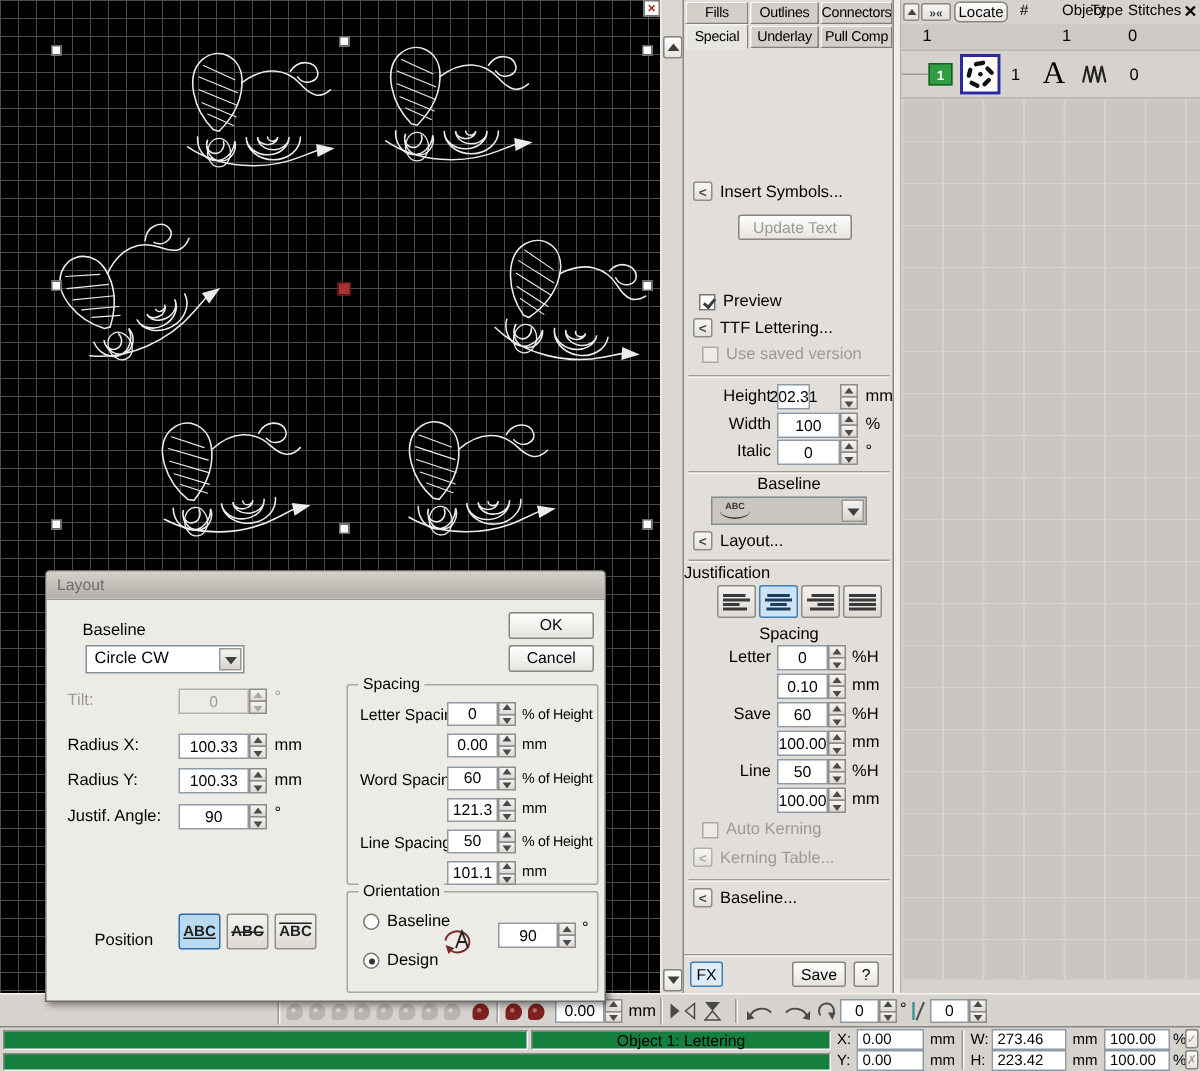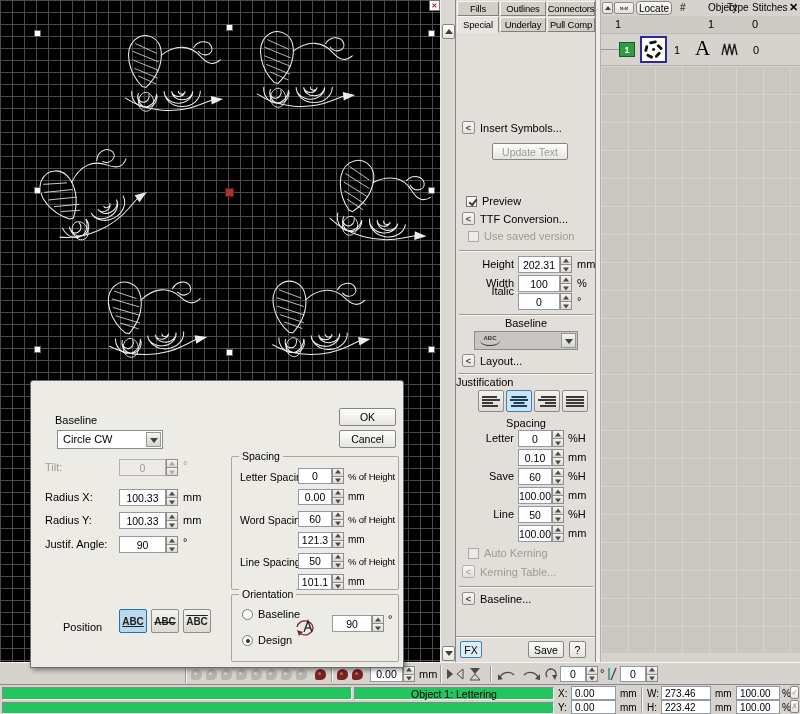--- a/index.html
+++ b/index.html
@@ -34,21 +34,21 @@
   .combo .arr::after{content:"";border:4px solid transparent;border-top:5px solid #3f3f3f;margin-top:5px}
   .tab{position:absolute;background:#d2cfc9;border:1px solid;border-color:#f6f5f3 #817f7b #817f7b #f6f5f3;border-radius:2px 2px 0 0;display:flex;align-items:center;justify-content:center;font-size:9.5px;letter-spacing:-.2px}
   .tab.active{background:#e7e5e0;border-bottom-color:#e7e5e0;z-index:2}
   .grp{position:absolute;border:1px solid #a9a7a2;border-radius:2px}
   .grp .leg{position:absolute;top:-7px;left:7px;background:#edebe6;padding:0 3px;font-size:10.5px}
   .hnd{position:absolute;width:7px;height:7px;background:#fff;border:1px solid #666;z-index:3}
   .stamp{position:absolute;width:11px;height:11px;border-radius:55% 55% 50% 25%;background:#b8b5b0}
   .stamp::after{content:"";position:absolute;left:3px;top:3px;width:3px;height:3px;border-radius:50%;background:#d9d6d1}
   .stamp.red{background:#7d2121}
   .stamp.red::after{background:#b96a6a}
-  .sunkcell{position:absolute;border:1px solid;border-color:#8a8884 #f6f5f3 #f6f5f3 #8a8884;background:#22c55e;display:flex;align-items:center;justify-content:center;font-size:10.5px}
+  .sunkcell{position:absolute;border:1px solid;border-color:#8a8884 #f6f5f3 #f6f5f3 #8a8884;background:#15803d;display:flex;align-items:center;justify-content:center;font-size:10.5px}
   .jbtn{position:absolute;width:26px;height:22px;background:linear-gradient(#f2f1ee,#dedbd5);border:1px solid #8f8d89;border-radius:2px;display:flex;align-items:center;justify-content:center}
   .jbtn.sel{background:#cbe3f5;border-color:#3e7fb5}
   .orn{position:absolute}
   .posbtn{position:absolute;width:28px;height:24px;background:linear-gradient(#f4f3f0,#dcd9d4);border:1px solid #8f8d89;border-radius:2px;display:flex;align-items:center;justify-content:center;font-size:10px;font-weight:bold;color:#222}
   .posbtn.sel{background:#b9d9ee;border-color:#2f6ca8}
 </style>
 </head>
 <body>
 
 <svg width="0" height="0" style="position:absolute">
@@ -145,44 +145,44 @@
       <span>Update Text</span>
     </span>
 
 
   <span class="chk on" style="left:10px;top:196px"></span>
   <span class="lbl" style="left:26px;top:195px">Preview</span>
 
   <span class="sbtn" style="left:6px;top:212px">
       <span>&lt;</span>
     </span>
-  <span class="lbl" style="left:24px;top:213px">TTF Conversion...</span>
+  <span class="lbl" style="left:24px;top:213px">TTF Lettering...</span>
 
   <span class="chk disc" style="left:12px;top:231px"></span>
   <span class="lbl dis" style="left:28px;top:230px">Use saved version</span>
 
   <span class="hr" style="left:3px;top:250px;width:134px"></span>
 
   <span class="lbl" style="left:0;top:258px;width:58px;text-align:right">Height</span>
-  <span class="fld" style="left:62px;top:256px;width:42px;height:17px">202.31</span>
+  <span class="fld" style="left:62px;top:256px;width:22px;height:17px">202.31</span>
   <span class="spin" style="left:104px;top:256px;height:17px">
       <i class="u"></i>
       <i class="d"></i>
     </span>
   <span class="lbl" style="left:121px;top:258px">mm</span>
 
   <span class="lbl" style="left:0;top:277px;width:58px;text-align:right">Width</span>
   <span class="fld" style="left:62px;top:275px;width:42px;height:17px">100</span>
   <span class="spin" style="left:104px;top:275px;height:17px">
       <i class="u"></i>
       <i class="d"></i>
     </span>
   <span class="lbl" style="left:121px;top:277px">%</span>
 
-  <span class="lbl" style="left:0;top:285px;width:58px;text-align:right">Italic</span>
+  <span class="lbl" style="left:0;top:295px;width:58px;text-align:right">Italic</span>
   <span class="fld" style="left:62px;top:293px;width:42px;height:17px">0</span>
   <span class="spin" style="left:104px;top:293px;height:17px">
       <i class="u"></i>
       <i class="d"></i>
     </span>
   <span class="lbl" style="left:121px;top:295px">°</span>
 
   <span class="hr" style="left:3px;top:314px;width:134px"></span>
   <span class="lbl" style="left:0;top:317px;width:140px;text-align:center">Baseline</span>
 
@@ -473,20 +473,23 @@
   <span class="btn dis" style="left:790px;top:1px;width:9px;height:13px;font-size:8px;color:#9c9a96">
       <span>✓</span>
     </span>
   <span class="btn dis" style="left:790px;top:15px;width:9px;height:13px;font-size:8px;color:#9c9a96">
       <span>✗</span>
     </span>
 </div>
 
 <div class="abs" style="left:30px;top:380px;width:374px;height:288px;background:#edebe6;border:1px solid #6e6c68;border-radius:3px 3px 0 0;box-shadow:2px 2px 5px rgba(0,0,0,.45);z-index:10">
 
+  <div class="abs" style="left:0;top:0;width:372px;height:19px;background:linear-gradient(#d4d1cb,#b3b0a9);border-radius:3px 3px 0 0;border-bottom:1px solid #9a9894">
+    <span class="lbl" style="left:7px;top:3px;color:#6b6b6b;font-size:10.5px">Layout</span>
+  </div>
 
   <span class="lbl" style="left:24px;top:33px">Baseline</span>
   <span class="combo" style="left:26px;top:49px;width:106px;height:19px">
     <span class="lbl" style="left:5px;top:2px">Circle CW</span>
     <span class="arr"></span>
   </span>
 
   <span class="btn" style="left:308px;top:27px;width:57px;height:18px">
       <span>OK</span>
     </span>

